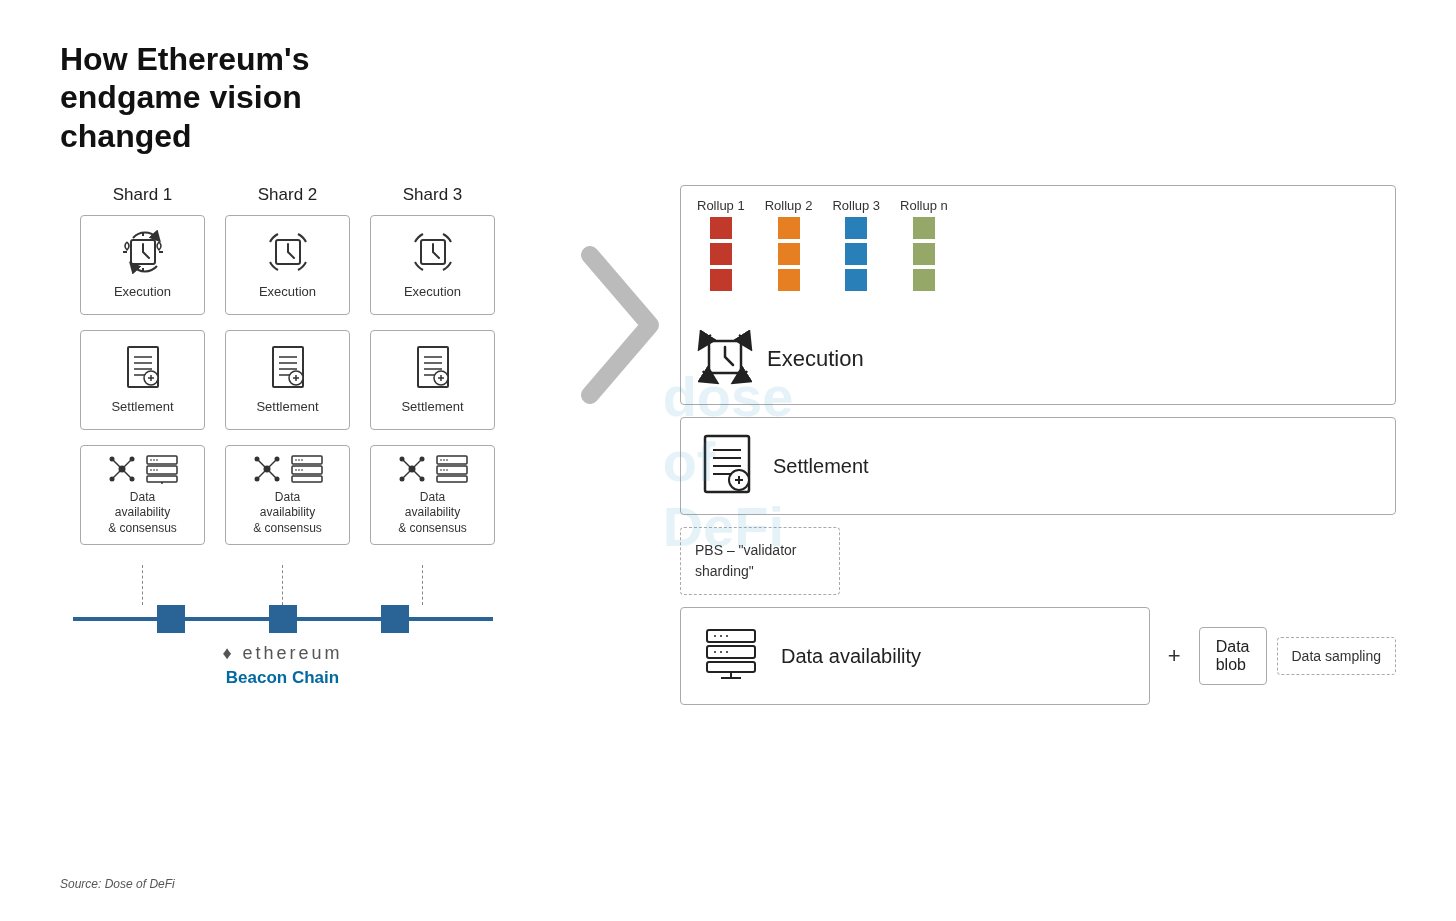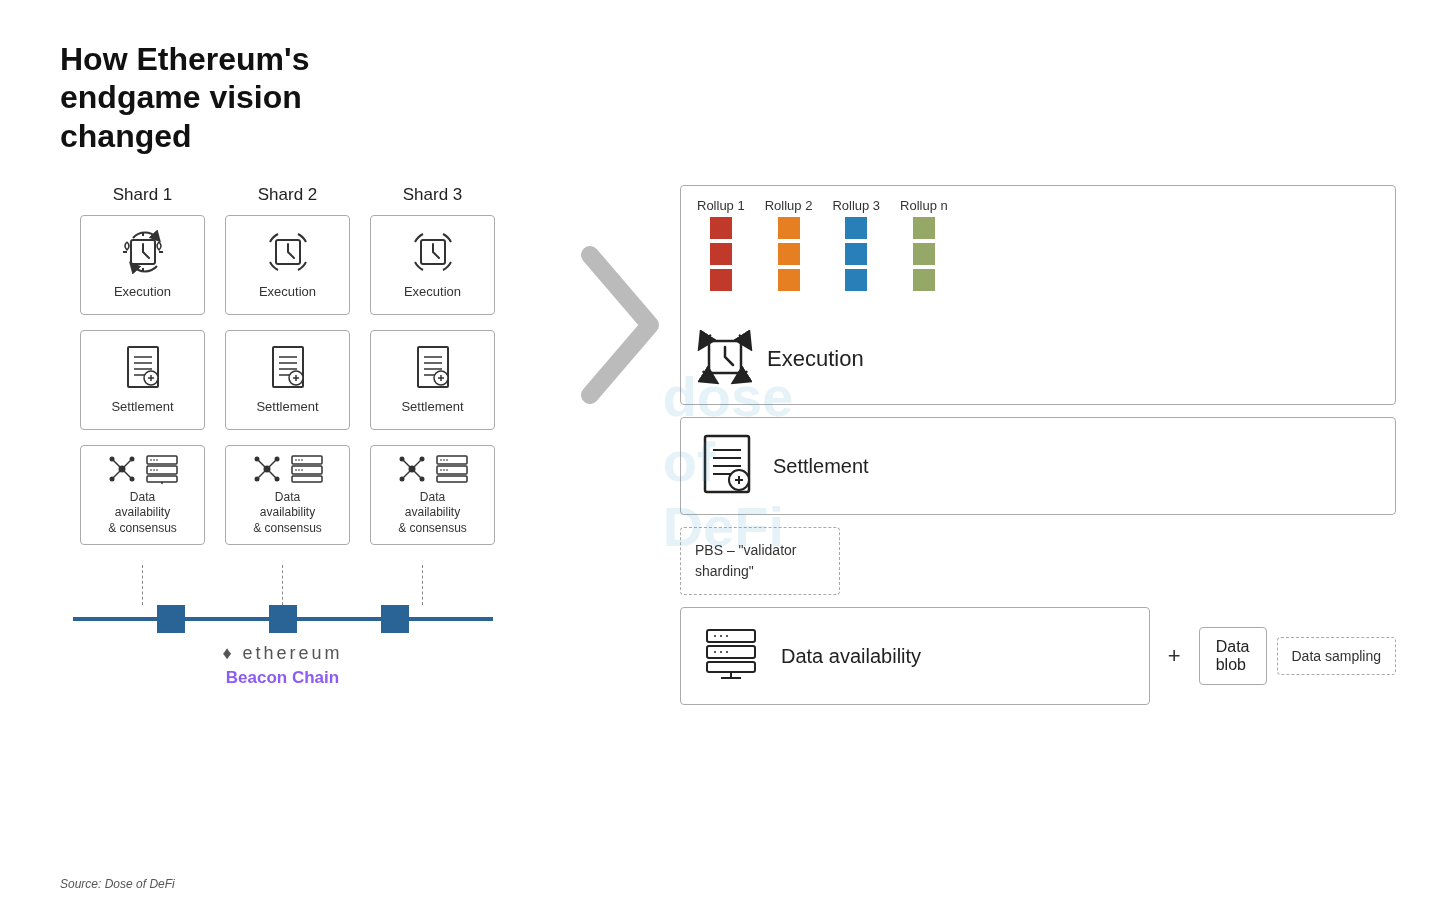--- a/index.html
+++ b/index.html
@@ -130,21 +130,21 @@
       background: #2a6496;
       flex-shrink: 0;
     }
     .ethereum-logo {
       text-align: center;
       margin-top: 10px;
     }
     .beacon-chain-label {
       font-size: 17px;
       font-weight: 900;
-      color: #8b5cf6;
+      color: #0369a1;
       text-align: center;
       margin-top: 4px;
     }
     
     .middle-arrow {
       display: flex;
       align-items: center;
       justify-content: center;
       width: 120px;
       flex-shrink: 0;

